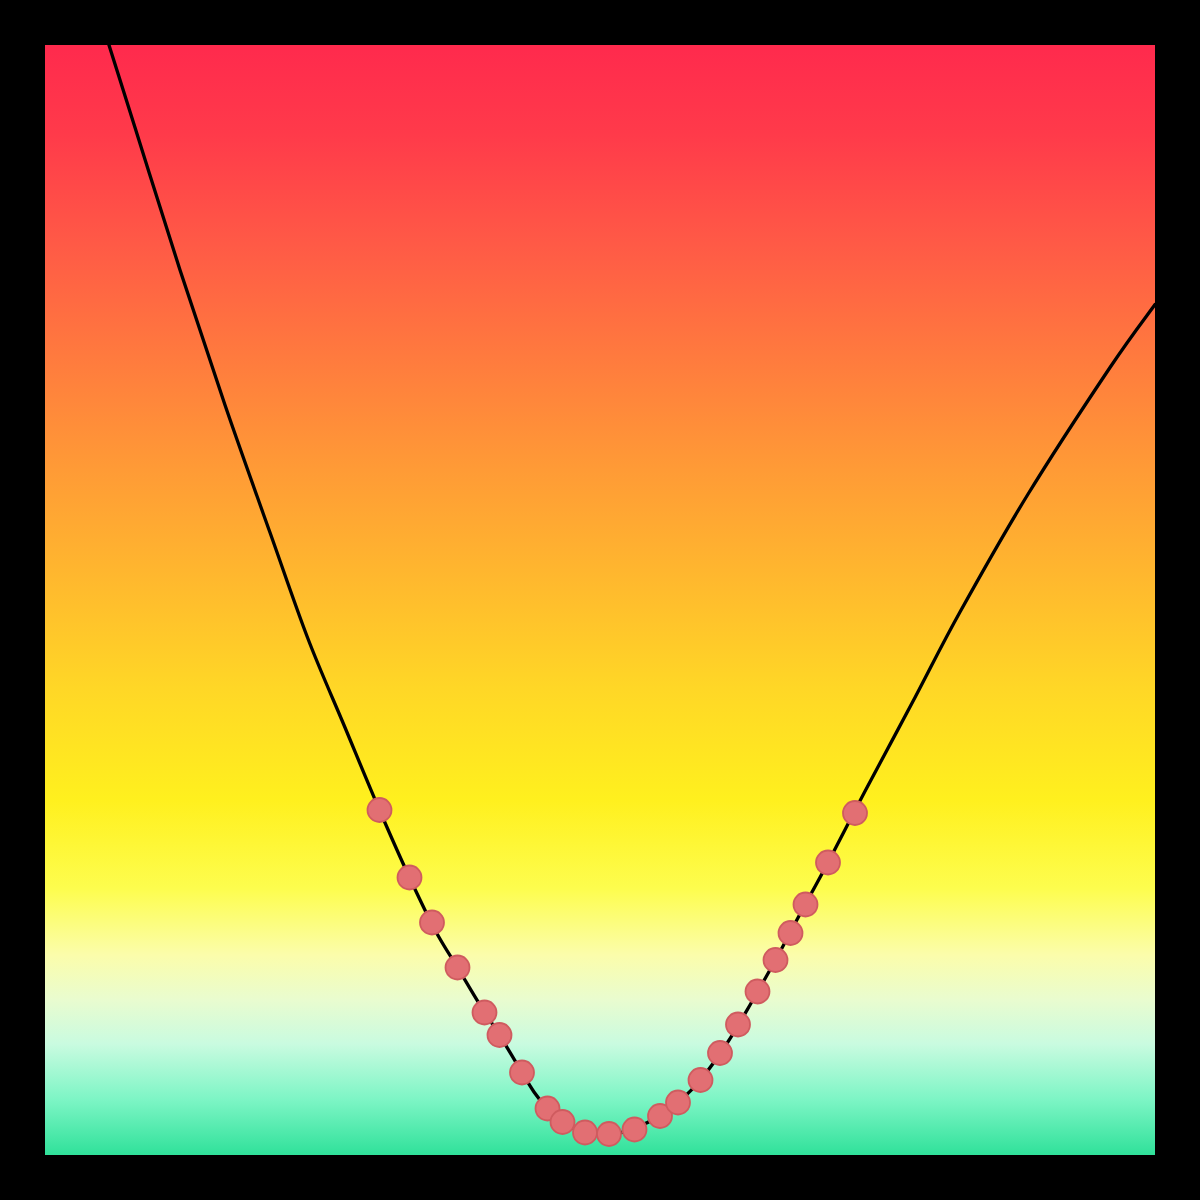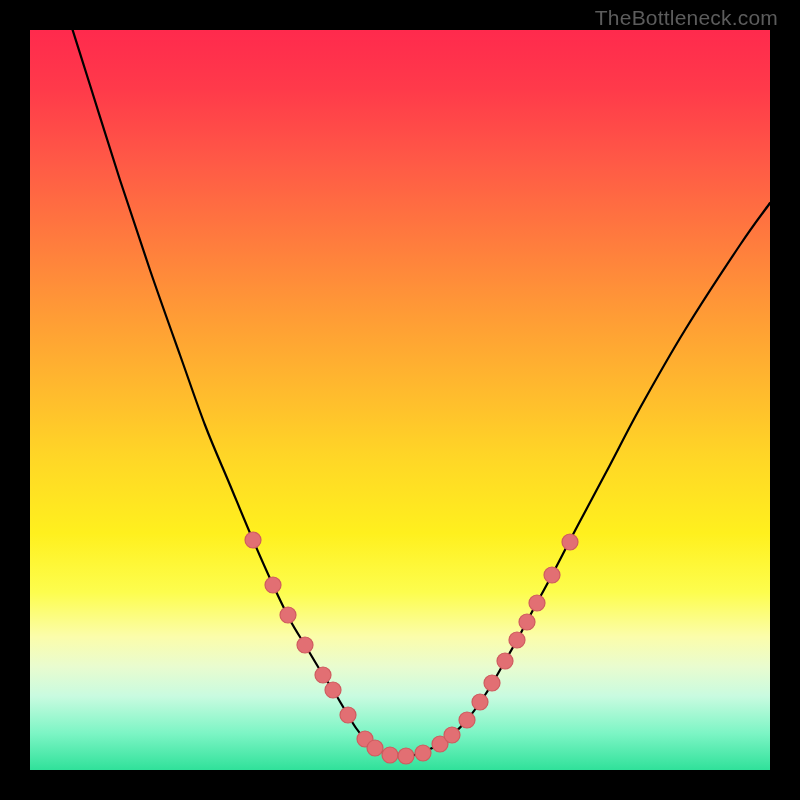--- a/index.html
+++ b/index.html
@@ -101,14 +101,13 @@
           <circle cx="462" cy="653" r="8" class="dot"></circle>
           <circle cx="475" cy="631" r="8" class="dot"></circle>
           <circle cx="487" cy="610" r="8" class="dot"></circle>
           <circle cx="497" cy="592" r="8" class="dot"></circle>
           <circle cx="507" cy="573" r="8" class="dot"></circle>
           <circle cx="522" cy="545" r="8" class="dot"></circle>
           <circle cx="540" cy="512" r="8" class="dot"></circle>
         </g>
     </svg>
   </div>
-  <div class="watermark">TheBottleneck.com</div>
 </div>
 
 </body></html>

